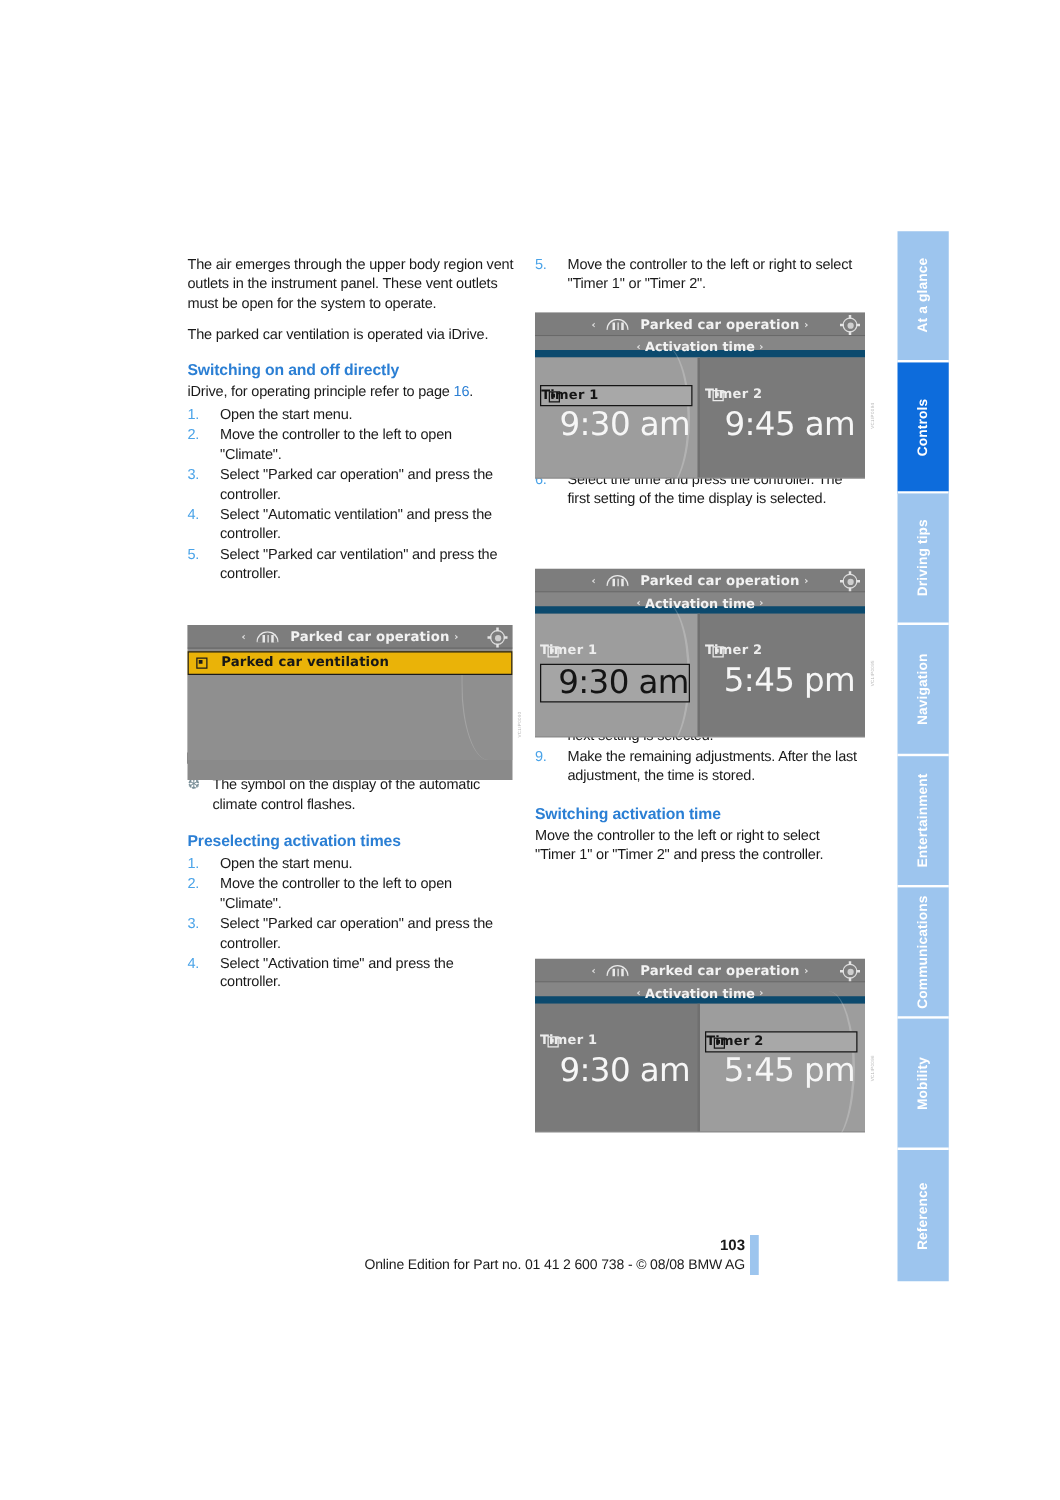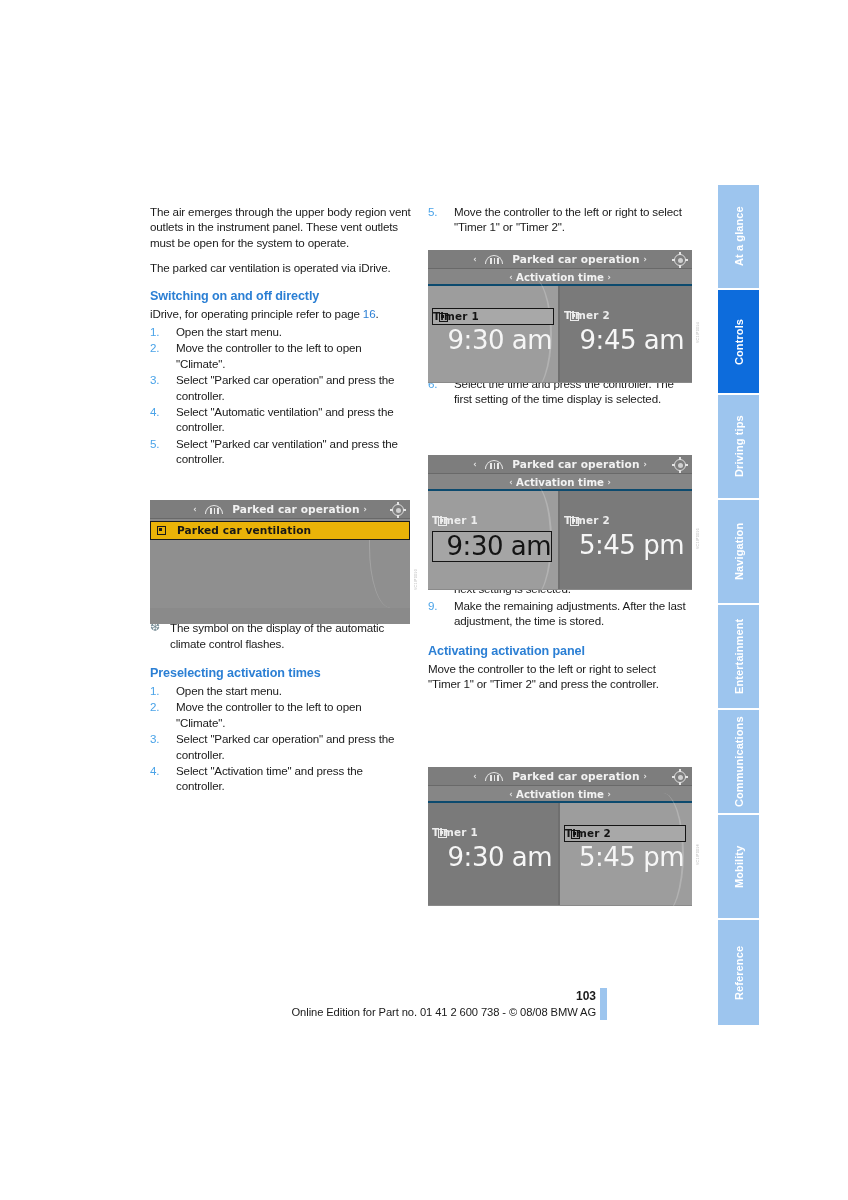--- a/index.html
+++ b/index.html
@@ -150,21 +150,21 @@
     font-size: 10.6px;
     font-weight: bold;
     letter-spacing: 0.1px;
   }
   .scr-hdr2 {
     height: 17px;
     line-height: 17px;
     font-size: 10.2px;
     font-weight: bold;
     background: #868686;
-    border-bottom: 2px solid #0c4a6e;
+    border-bottom: 6px solid #0c4a6e;
   }
   .arrowL, .arrowR {
     font-size: 8px;
     color: #e8e8e8;
     vertical-align: 1px;
   }
   
   .car-ico {
     display: inline-block;
     position: relative;
@@ -503,21 +503,21 @@
     </ol>
 
     <div style="height:142px"></div>
 
     <ol class="steps">
       <li><span class="num">7.</span><span>Turn the controller to make the adjustment.</span></li>
       <li><span class="num">8.</span><span>Press the controller to apply the setting. The next setting is selected.</span></li>
       <li><span class="num">9.</span><span>Make the remaining adjustments. After the last adjustment, the time is stored.</span></li>
     </ol>
 
-    <h2 class="heading first">Activating activation panel</h2>
+    <h2 class="heading first">Switching activation time</h2>
     <p class="para">Move the controller to the left or right to select "Timer 1" or "Timer 2" and press the controller.</p>
 
     <div style="height:146px"></div>
 
     <p class="note">
       <span class="nicon">
         <span class="ico-checkbox">
             <i></i>
             <b></b>
           </span>

